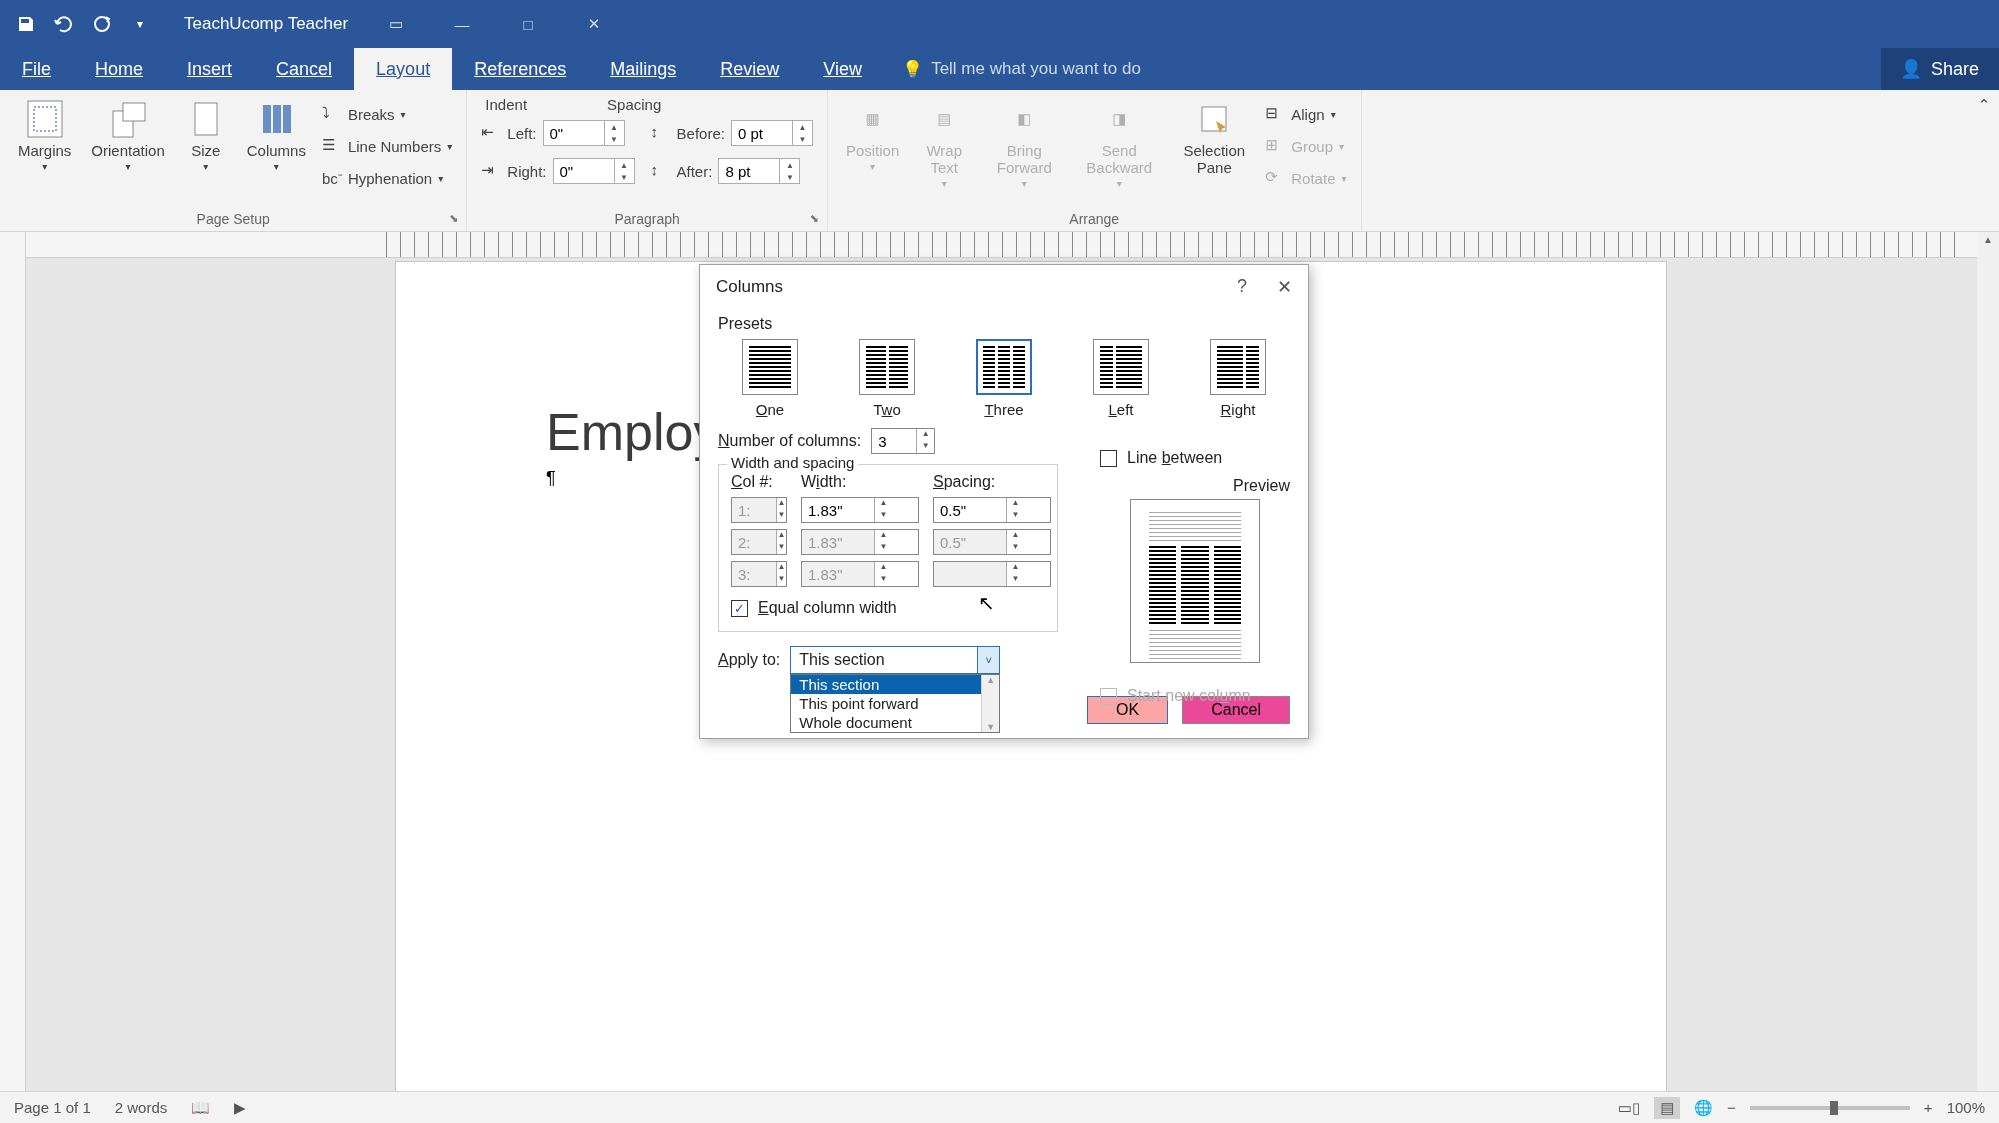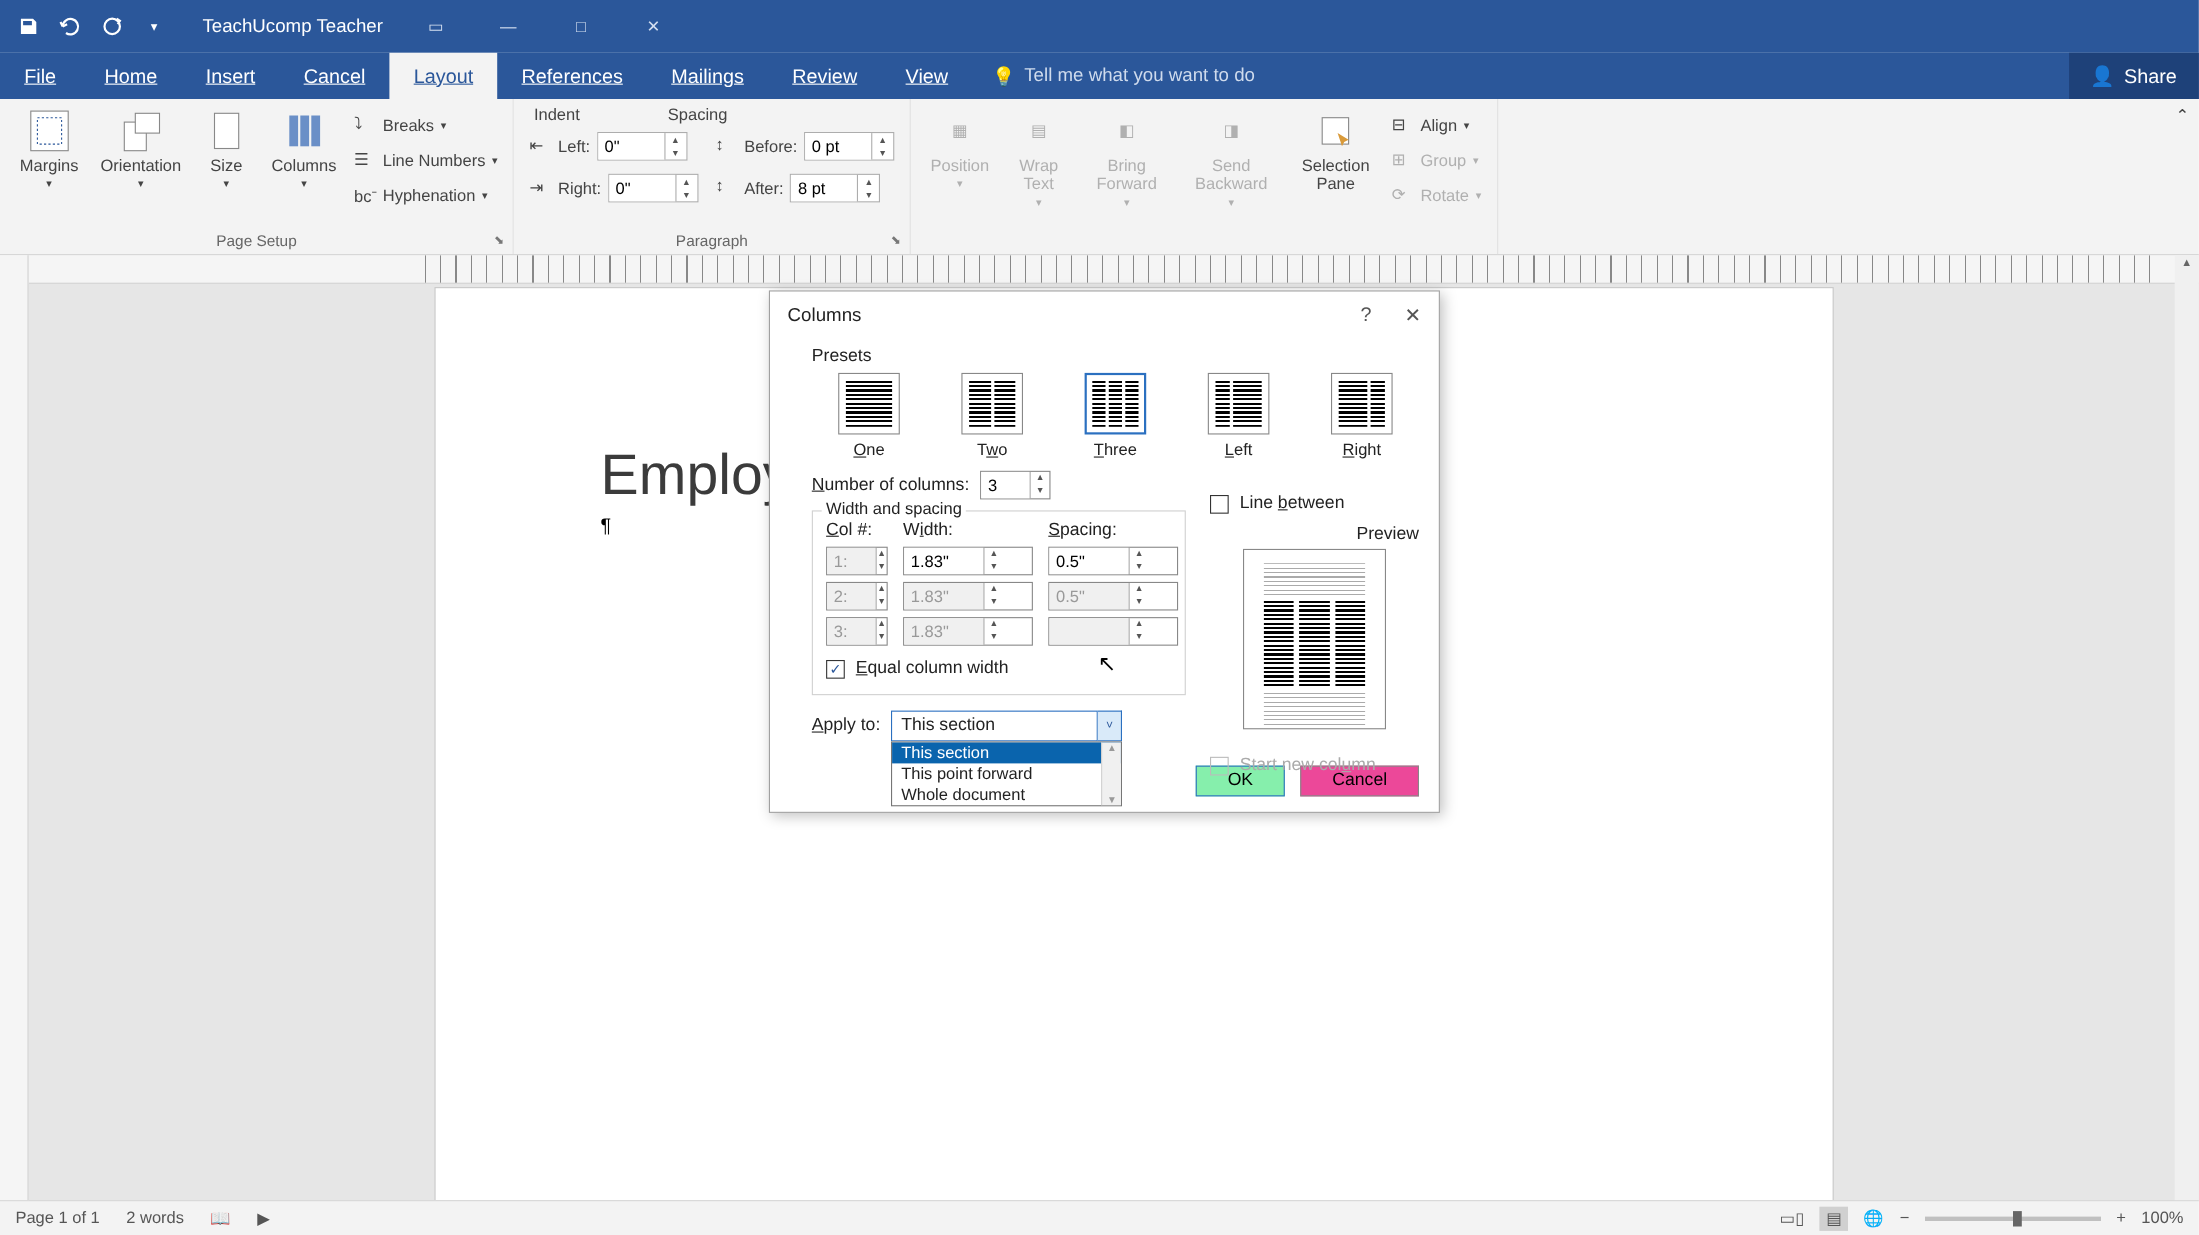--- a/index.html
+++ b/index.html
@@ -76,21 +76,21 @@
 .numspin .ar div { flex: 1; font-size: 8px; text-align: center; line-height: 1; padding-top: 1px; color: #555; }
 .numspin.dis input { background: #f0f0f0; color: #999; }
 .ws-group { border: 1px solid #d0d0d0; padding: 8px 12px; margin: 4px 0; position: relative; width: 340px; }
 .ws-group .lg-label { position: absolute; top: -11px; left: 8px; background: #fff; padding: 0 4px; font-size: 15px; }
 .ws-table { display: grid; grid-template-columns: 56px 118px 118px; gap: 6px 14px; }
 .preview-box { border: 1px solid #888; width: 130px; height: 164px; padding: 12px 18px; position: relative; }
 .preview-box .pg-lines { height: 30px; background: repeating-linear-gradient(#aaa 0, #aaa 1px, #fff 1px, #fff 4px); }
 .preview-box .pg-cols { height: 80px; display: flex; gap: 5px; margin: 4px 0; }
 .preview-box .pg-cols div { flex: 1; background: repeating-linear-gradient(#000 0, #000 2px, #fff 2px, #fff 4px); }
 .btn { border: 1px solid #888; background: #ec4899; padding: 4px 28px; font-size: 16px; }
-.btn.primary { border: 1.5px solid #2b70c0; background: #86efac; }
+.btn.primary { border: 1.5px solid #2b70c0; background: #fca5a5; }
 .dropdown { position: relative; }
 .dd-field { border: 1px solid #2b70c0; background: #fff; height: 28px; width: 188px; display: flex; align-items: center; padding: 0 8px; }
 .dd-btn { width: 22px; height: 28px; background: #d9eaf9; border: 1px solid #2b70c0; border-left: none; display: flex; align-items: center; justify-content: center; font-size: 11px; color: #2b579a; }
 .dd-list { position: absolute; top: 28px; left: 0; width: 210px; border: 1px solid #767676; background: #fff; z-index: 10; }
 .dd-item { padding: 1px 8px; font-size: 15px; }
 .dd-item.sel { background: #0a64ad; color: #fff; }
 .dd-scroll { position: absolute; right: 0; top: 0; bottom: 0; width: 18px; background: #f0f0f0; border-left: 1px solid #d0d0d0; display: flex; flex-direction: column; justify-content: space-between; font-size: 9px; text-align: center; color: #999; }
 .cursor-arrow { position: absolute; font-size: 20px; color: #000; pointer-events: none; }
 .col-right { position: absolute; right: 18px; top: 140px; width: 190px; }
 </style>
@@ -312,20 +312,21 @@
             <span>Group</span>
             <span style="font-size:10px;">▾</span>
           </div>
         <div class="sm-row disabled">
             <span class="ico">⟳</span>
             <span>Rotate</span>
             <span style="font-size:10px;">▾</span>
           </div>
       </div>
     </div>
+    <div class="rgroup-label"><span>Arrange</span></div>
   </div>
   <div style="flex:1;"></div>
   <div style="width:30px;display:flex;align-items:flex-start;justify-content:center;padding-top:6px;">⌃</div>
 </div>
 
 <div class="docarea">
   <div class="vruler"></div>
   <div class="docscroll">
     <div class="hruler">
         <div class="hruler-inner"></div>
@@ -359,21 +360,21 @@
 </div>
 
 <div class="dialog">
   <div class="dlg-title">
     <span>Columns</span>
     <div class="dlg-btns">
       <span>?</span>
       <span>✕</span>
     </div>
   </div>
-  <div class="dlg-body" style="position:relative;margin-left:20px;">
+  <div class="dlg-body" style="position:relative;">
     <div>Presets</div>
     <div class="presets-row">
       <div class="preset">
           <div class="pbox">
             <div class="bars">
               <div></div>
             </div>
           </div>
           <span class="preset-label"><u>O</u>ne</span>
         </div>

